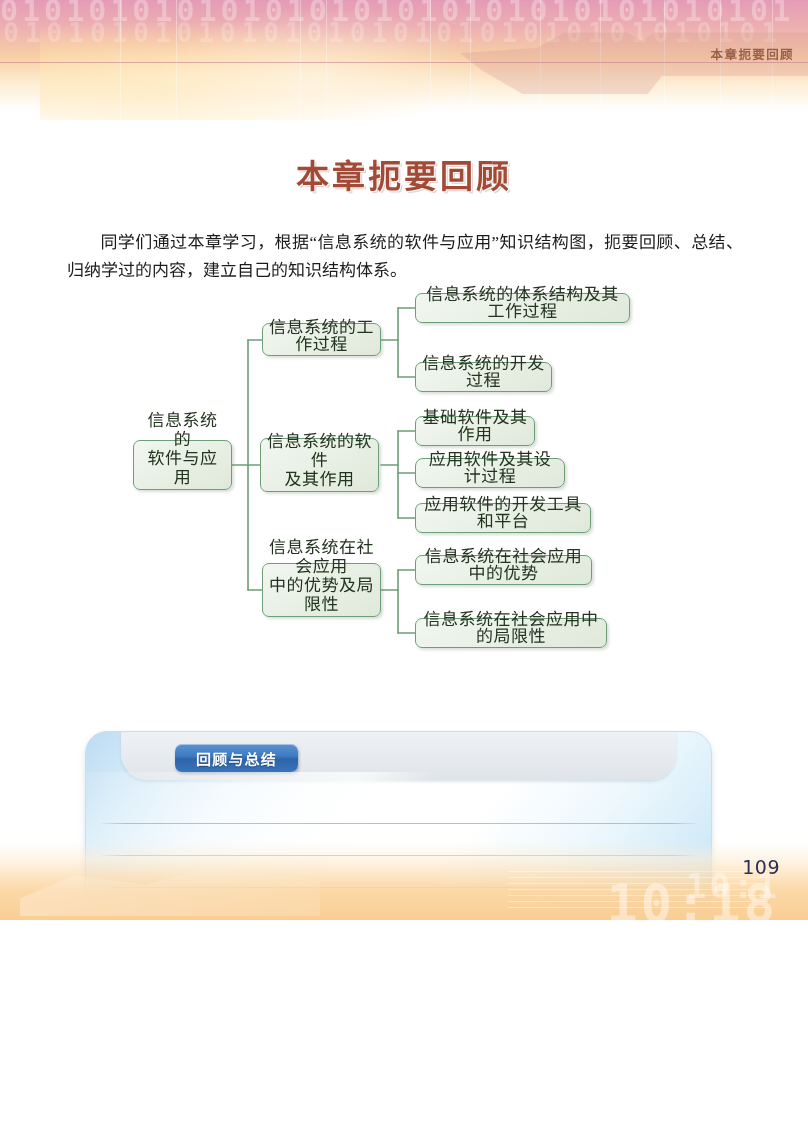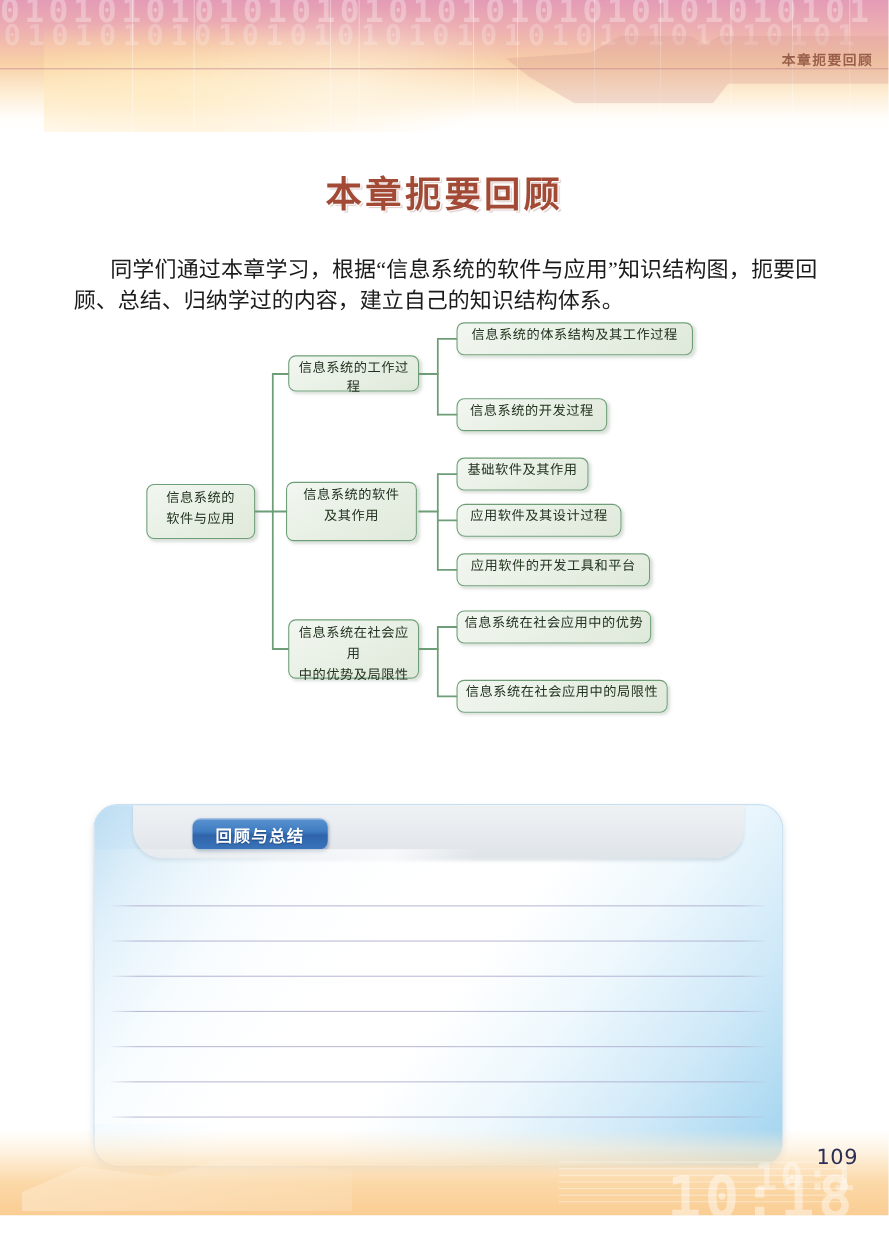--- a/index.html
+++ b/index.html
@@ -4,21 +4,21 @@
 <title>本章扼要回顾</title>
 <style>
   html,body{margin:0;padding:0;}
   body{
     width:808px;height:1137px;
     font-family:"Liberation Serif","DejaVu Serif",serif;
     background:#ffffff;
     overflow:hidden;
     position:relative;
   }
-  .page{position:relative;width:808px;height:1105px;overflow:hidden;background:#fff;}
+  .page{position:relative;width:808px;height:920px;overflow:hidden;background:#fff;}
 
   
   .header-band{
     position:absolute;left:0;top:0;width:808px;height:120px;
     background:
       linear-gradient(to bottom,
         rgba(226,150,178,0.95) 0%,
         rgba(235,168,170,0.92) 22%,
         rgba(247,200,150,0.85) 48%,
         rgba(252,226,185,0.62) 70%,
@@ -74,39 +74,39 @@
     font-family:"DejaVu Sans","Liberation Sans",sans-serif;
     font-size:33px;font-weight:bold;letter-spacing:3px;
     color:#a24a35;
     text-shadow:1px 1px 0 rgba(255,255,255,0.9), 2px 2px 1px rgba(120,50,35,0.25);
   }
 
   
   .intro{
     position:absolute;left:67px;top:212px;width:676px;
     font-family:"Liberation Serif","DejaVu Serif",serif;
-    font-size:20px;line-height:28px;color:#1b1b1b;
+    font-size:17px;line-height:28px;color:#1b1b1b;
     text-align:justify;text-justify:inter-ideograph;
   }
   .intro .indent{display:inline-block;width:33px;}
 
   
   .diagram{position:absolute;left:0;top:285px;width:808px;height:375px;}
   .diagram svg{position:absolute;left:0;top:0;}
   .node{
     position:absolute;
     box-sizing:border-box;
     border:1.4px solid #6d9e77;
     border-radius:7px;
     background:linear-gradient(150deg,#f2f7f1 0%, #eaf1e7 40%, #dfe9da 100%);
     box-shadow:2px 2px 3px rgba(120,140,118,0.28);
-    display:flex;align-items:flex-start;justify-content:center;
+    display:flex;align-items:flex-end;justify-content:center;
     text-align:center;
     font-family:"Liberation Serif","DejaVu Serif",serif;
-    font-size:12px;color:#22331f;
+    font-size:17px;color:#22331f;
     line-height:17px;
     letter-spacing:0.5px;
     padding:2px 6px;
   }
   .node.two-line{line-height:19px;}
 
   
   .blue-panel{
     position:absolute;left:85px;top:731px;width:625px;height:328px;
     border-radius:22px;

